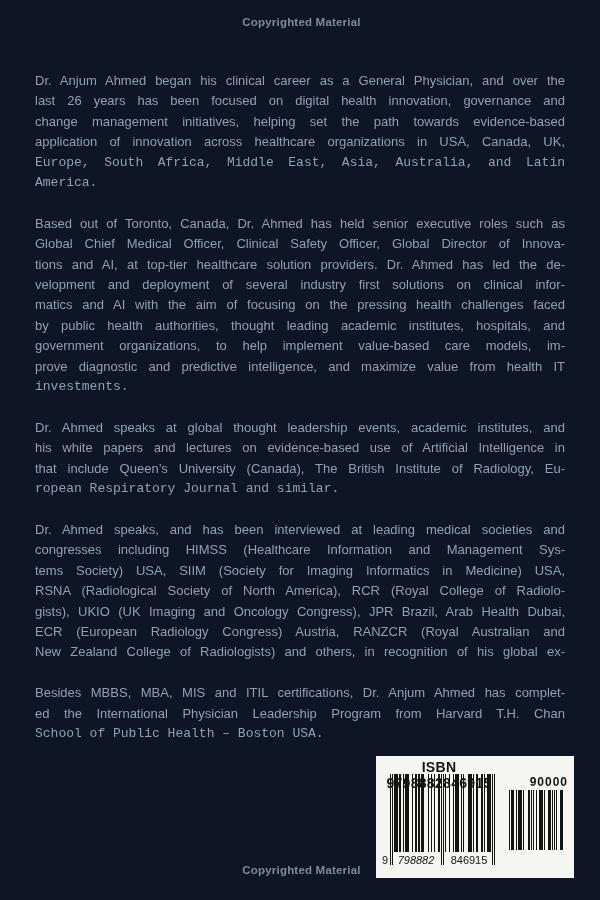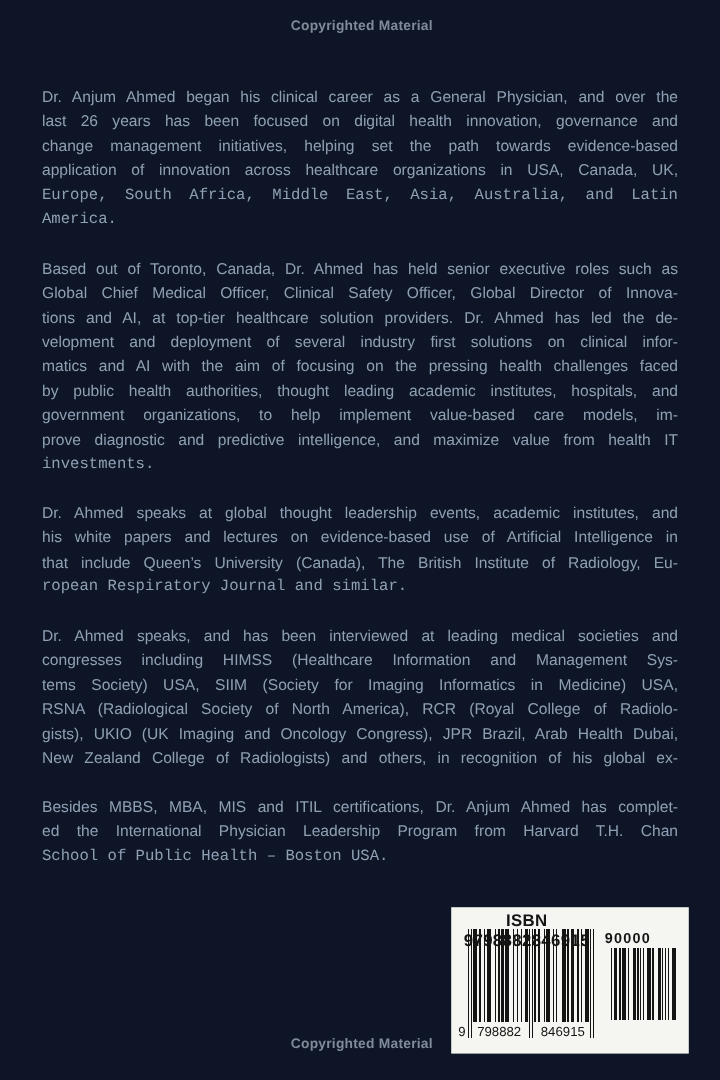--- a/index.html
+++ b/index.html
@@ -55,25 +55,25 @@
   .bc-digit{
     position:absolute;
     font-size:11px;
     color:var(--barcode-ink);
     top:98px;
     text-align:center;
     background:var(--barcode-bg);
     line-height:13px;
   }
   .bc-digit.d-left{ left:1px; width:11px; text-align:right; background:transparent; }
-  .bc-digit.d-g1{ left:19px; width:42px; }
+  .bc-digit.d-g1{ left:19px; width:42px;font-style:italic; }
   .bc-digit.d-g2{ left:72px; width:42px; }
   .supp-label{
     position:absolute; left:128px; top:19px; width:64px;
-    text-align:left;
+    text-align:right;
     font-size:12px; letter-spacing:1px;
     color:var(--barcode-ink);
     font-weight:bold;
   }
 </style>
 </head>
 <body>
 
 <div class="copyright top">Copyrighted Material</div>
 
@@ -101,20 +101,21 @@
       <div class="line">his white papers and lectures on evidence-based use of Artificial Intelligence in</div>
       <div class="line">that include Queen’s University (Canada), The British Institute of Radiology, Eu-</div>
       <div class="line last">ropean Respiratory Journal and similar.</div>
     </div>
     <div class="para">
       <div class="line">Dr. Ahmed speaks, and has been interviewed at leading medical societies and</div>
       <div class="line">congresses including HIMSS (Healthcare Information and Management Sys-</div>
       <div class="line">tems Society) USA, SIIM (Society for Imaging Informatics in Medicine) USA,</div>
       <div class="line">RSNA (Radiological Society of North America), RCR (Royal College of Radiolo-</div>
       <div class="line">gists), UKIO (UK Imaging and Oncology Congress), JPR Brazil, Arab Health Dubai,</div>
+      <div class="line">ECR (European Radiology Congress) Austria, RANZCR (Royal Australian and</div>
       <div class="line">New Zealand College of Radiologists) and others, in recognition of his global ex-</div>
     </div>
     <div class="para">
       <div class="line">Besides MBBS, MBA, MIS and ITIL certifications, Dr. Anjum Ahmed has complet-</div>
       <div class="line">ed the International Physician Leadership Program from Harvard T.H. Chan</div>
       <div class="line last">School of Public Health – Boston USA.</div>
     </div>
   </div>
 
 <div class="barcode-box">

